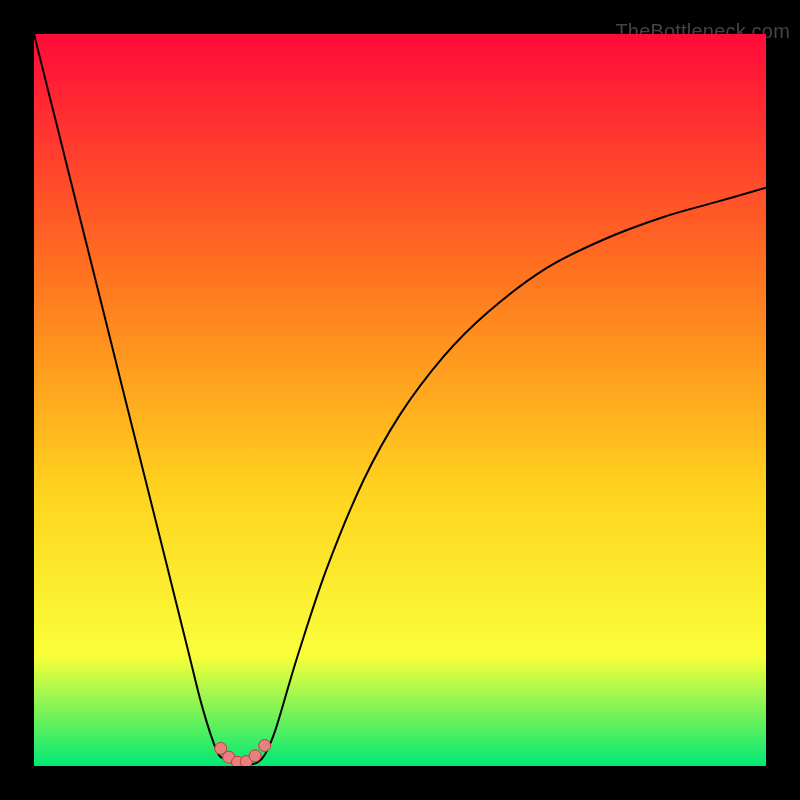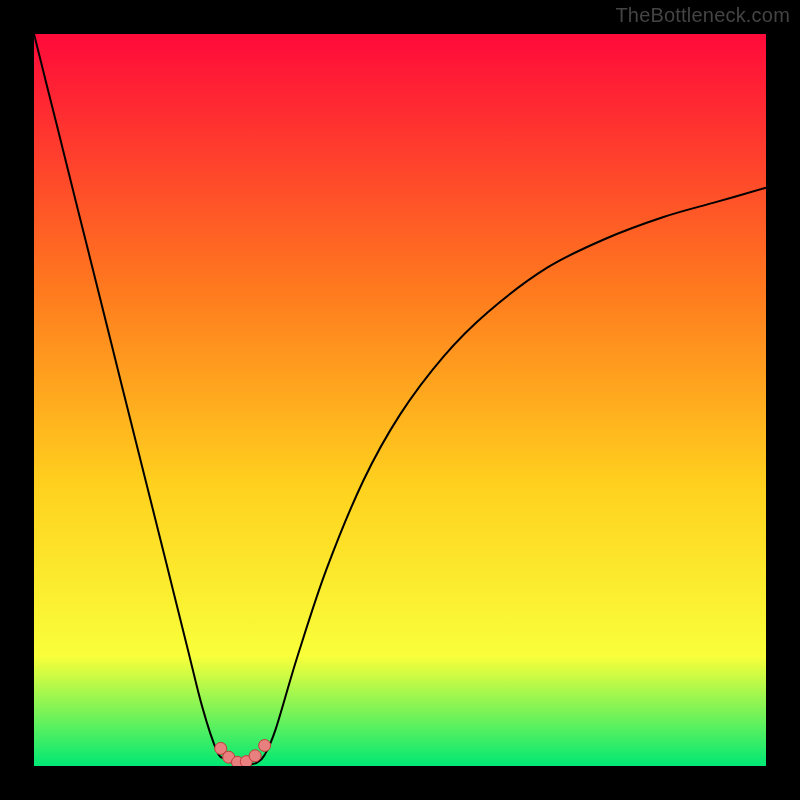--- a/index.html
+++ b/index.html
@@ -12,21 +12,21 @@
     background: #000;
   }
   .outer {
     width: 800px;
     height: 800px;
     background: #000;
     position: relative;
   }
   .watermark {
     position: absolute;
-    top: 4px;
+    top: 20px;
     right: 10px;
     color: #444;
     font-size: 20px;
     font-weight: 500;
     letter-spacing: 0.2px;
     user-select: none;
     text-align: right;
   }
   .plot-frame {
     position: absolute;

